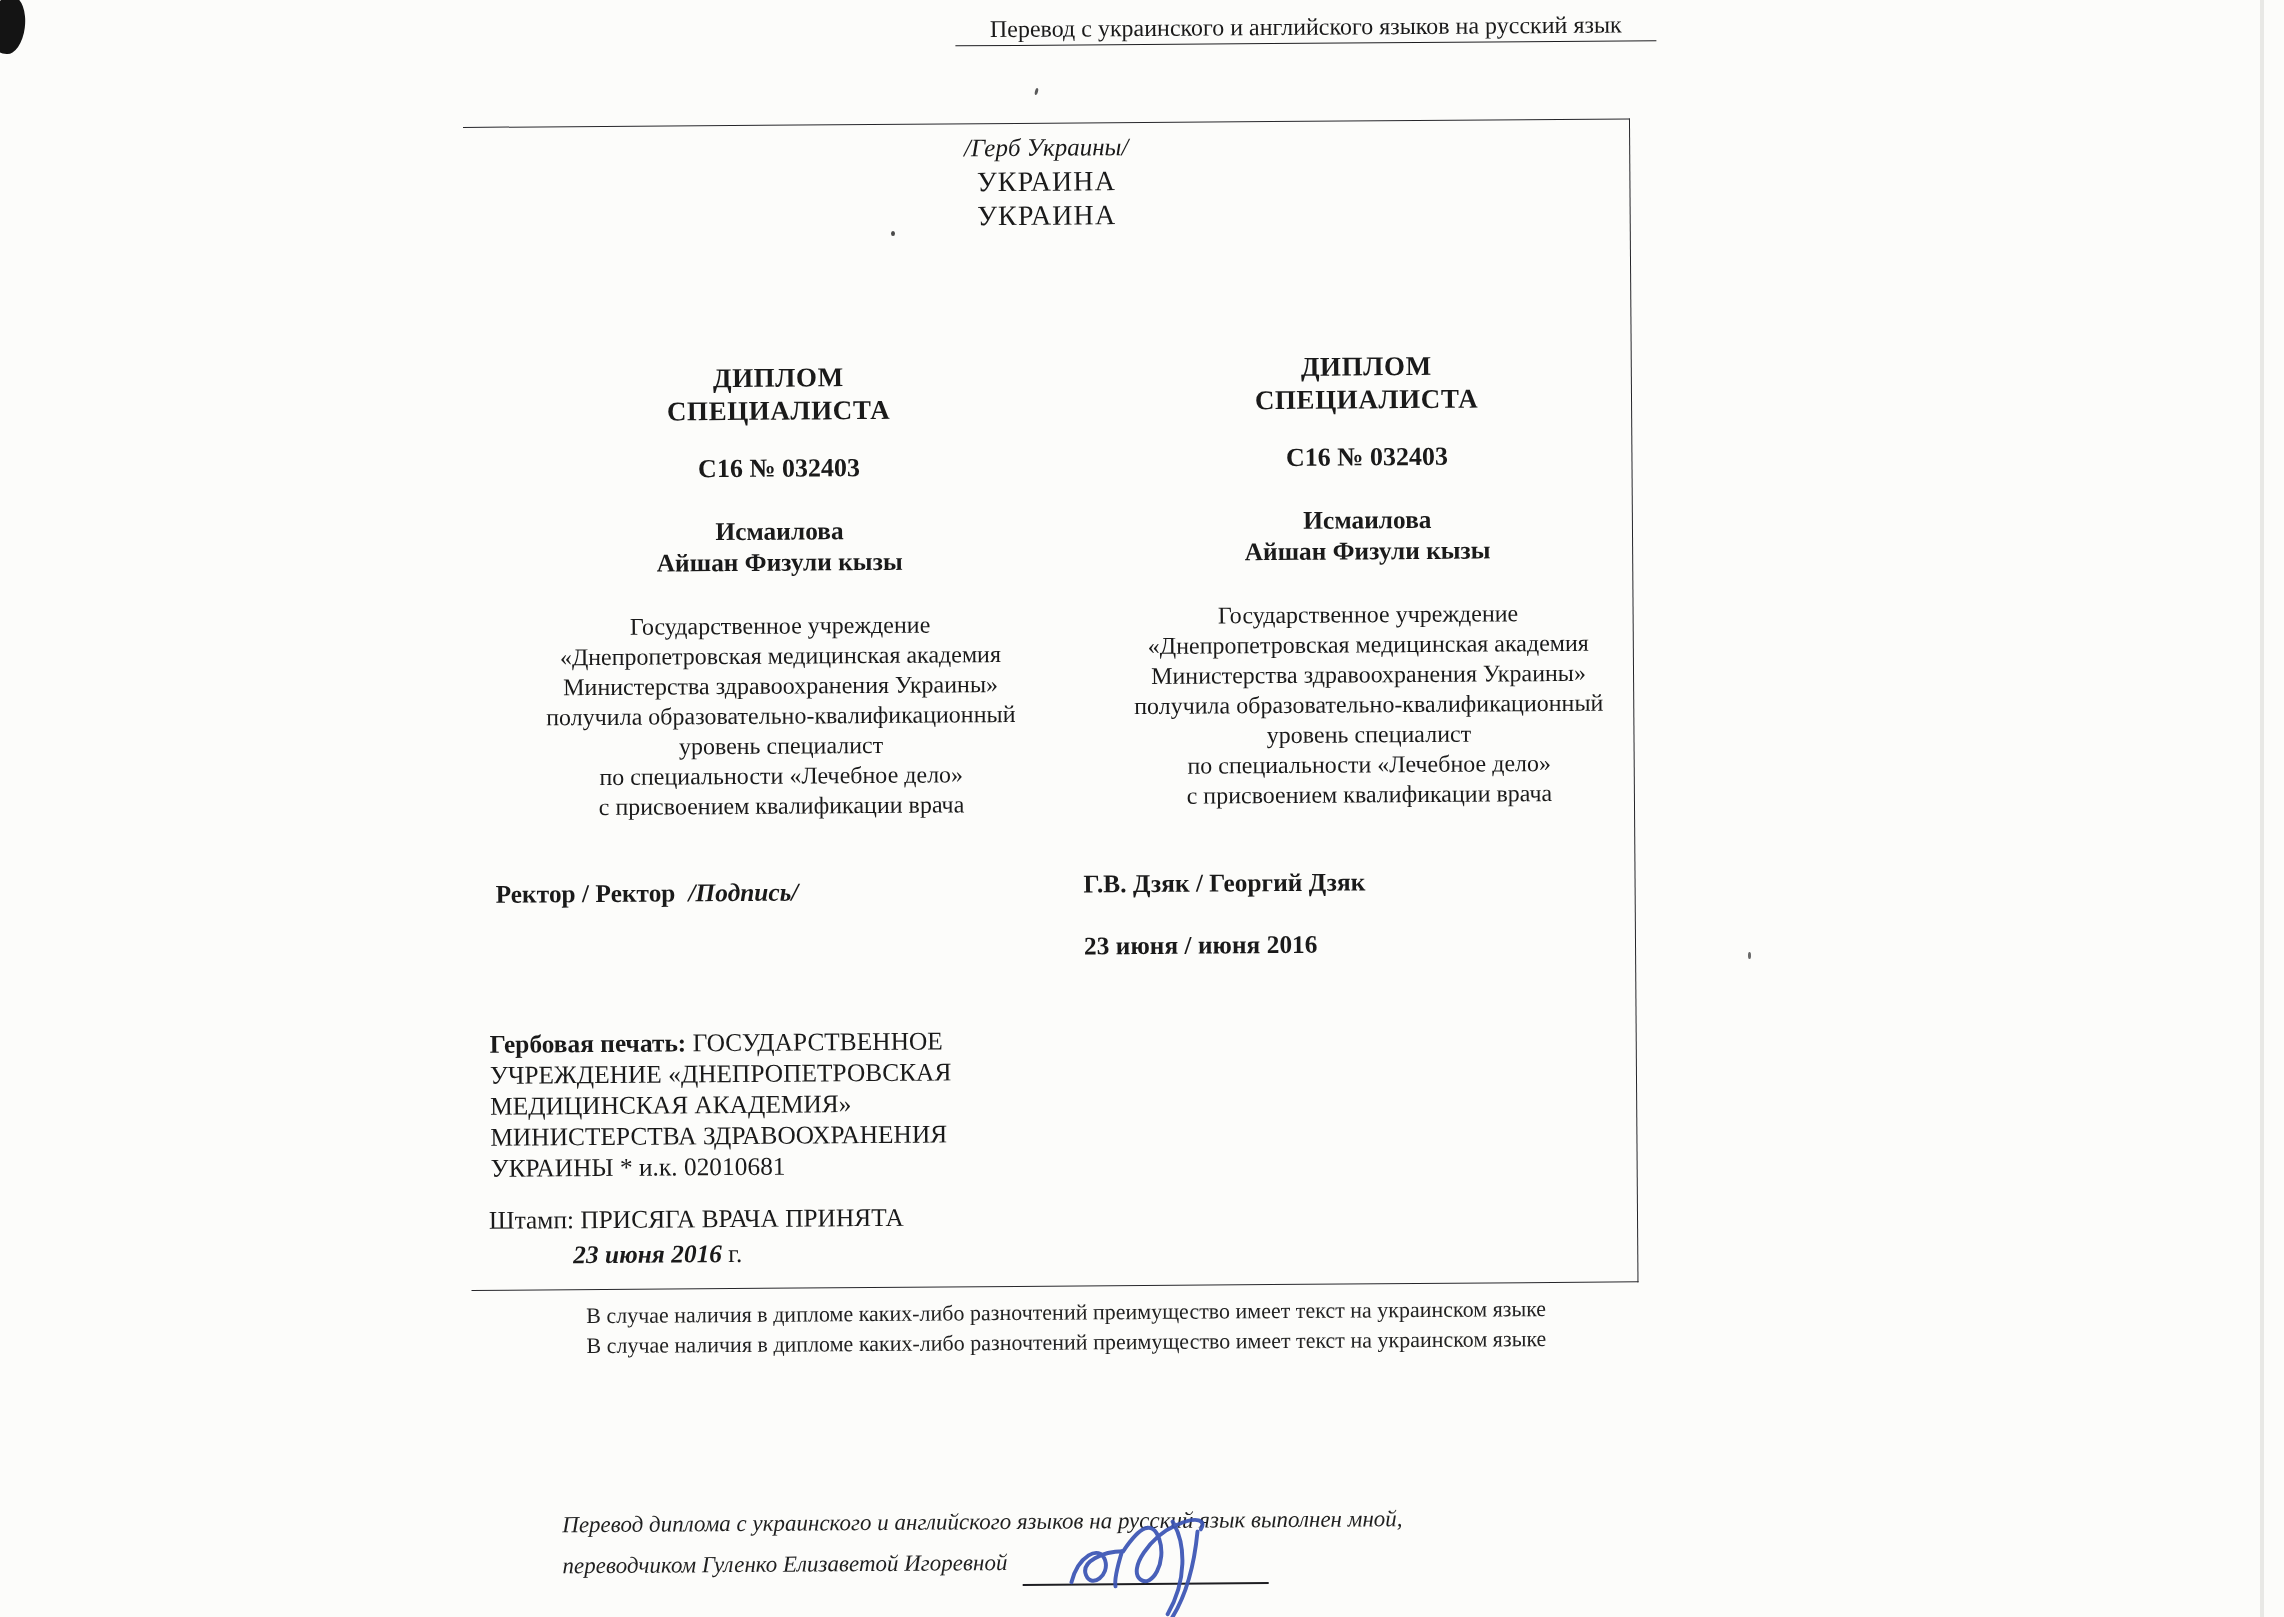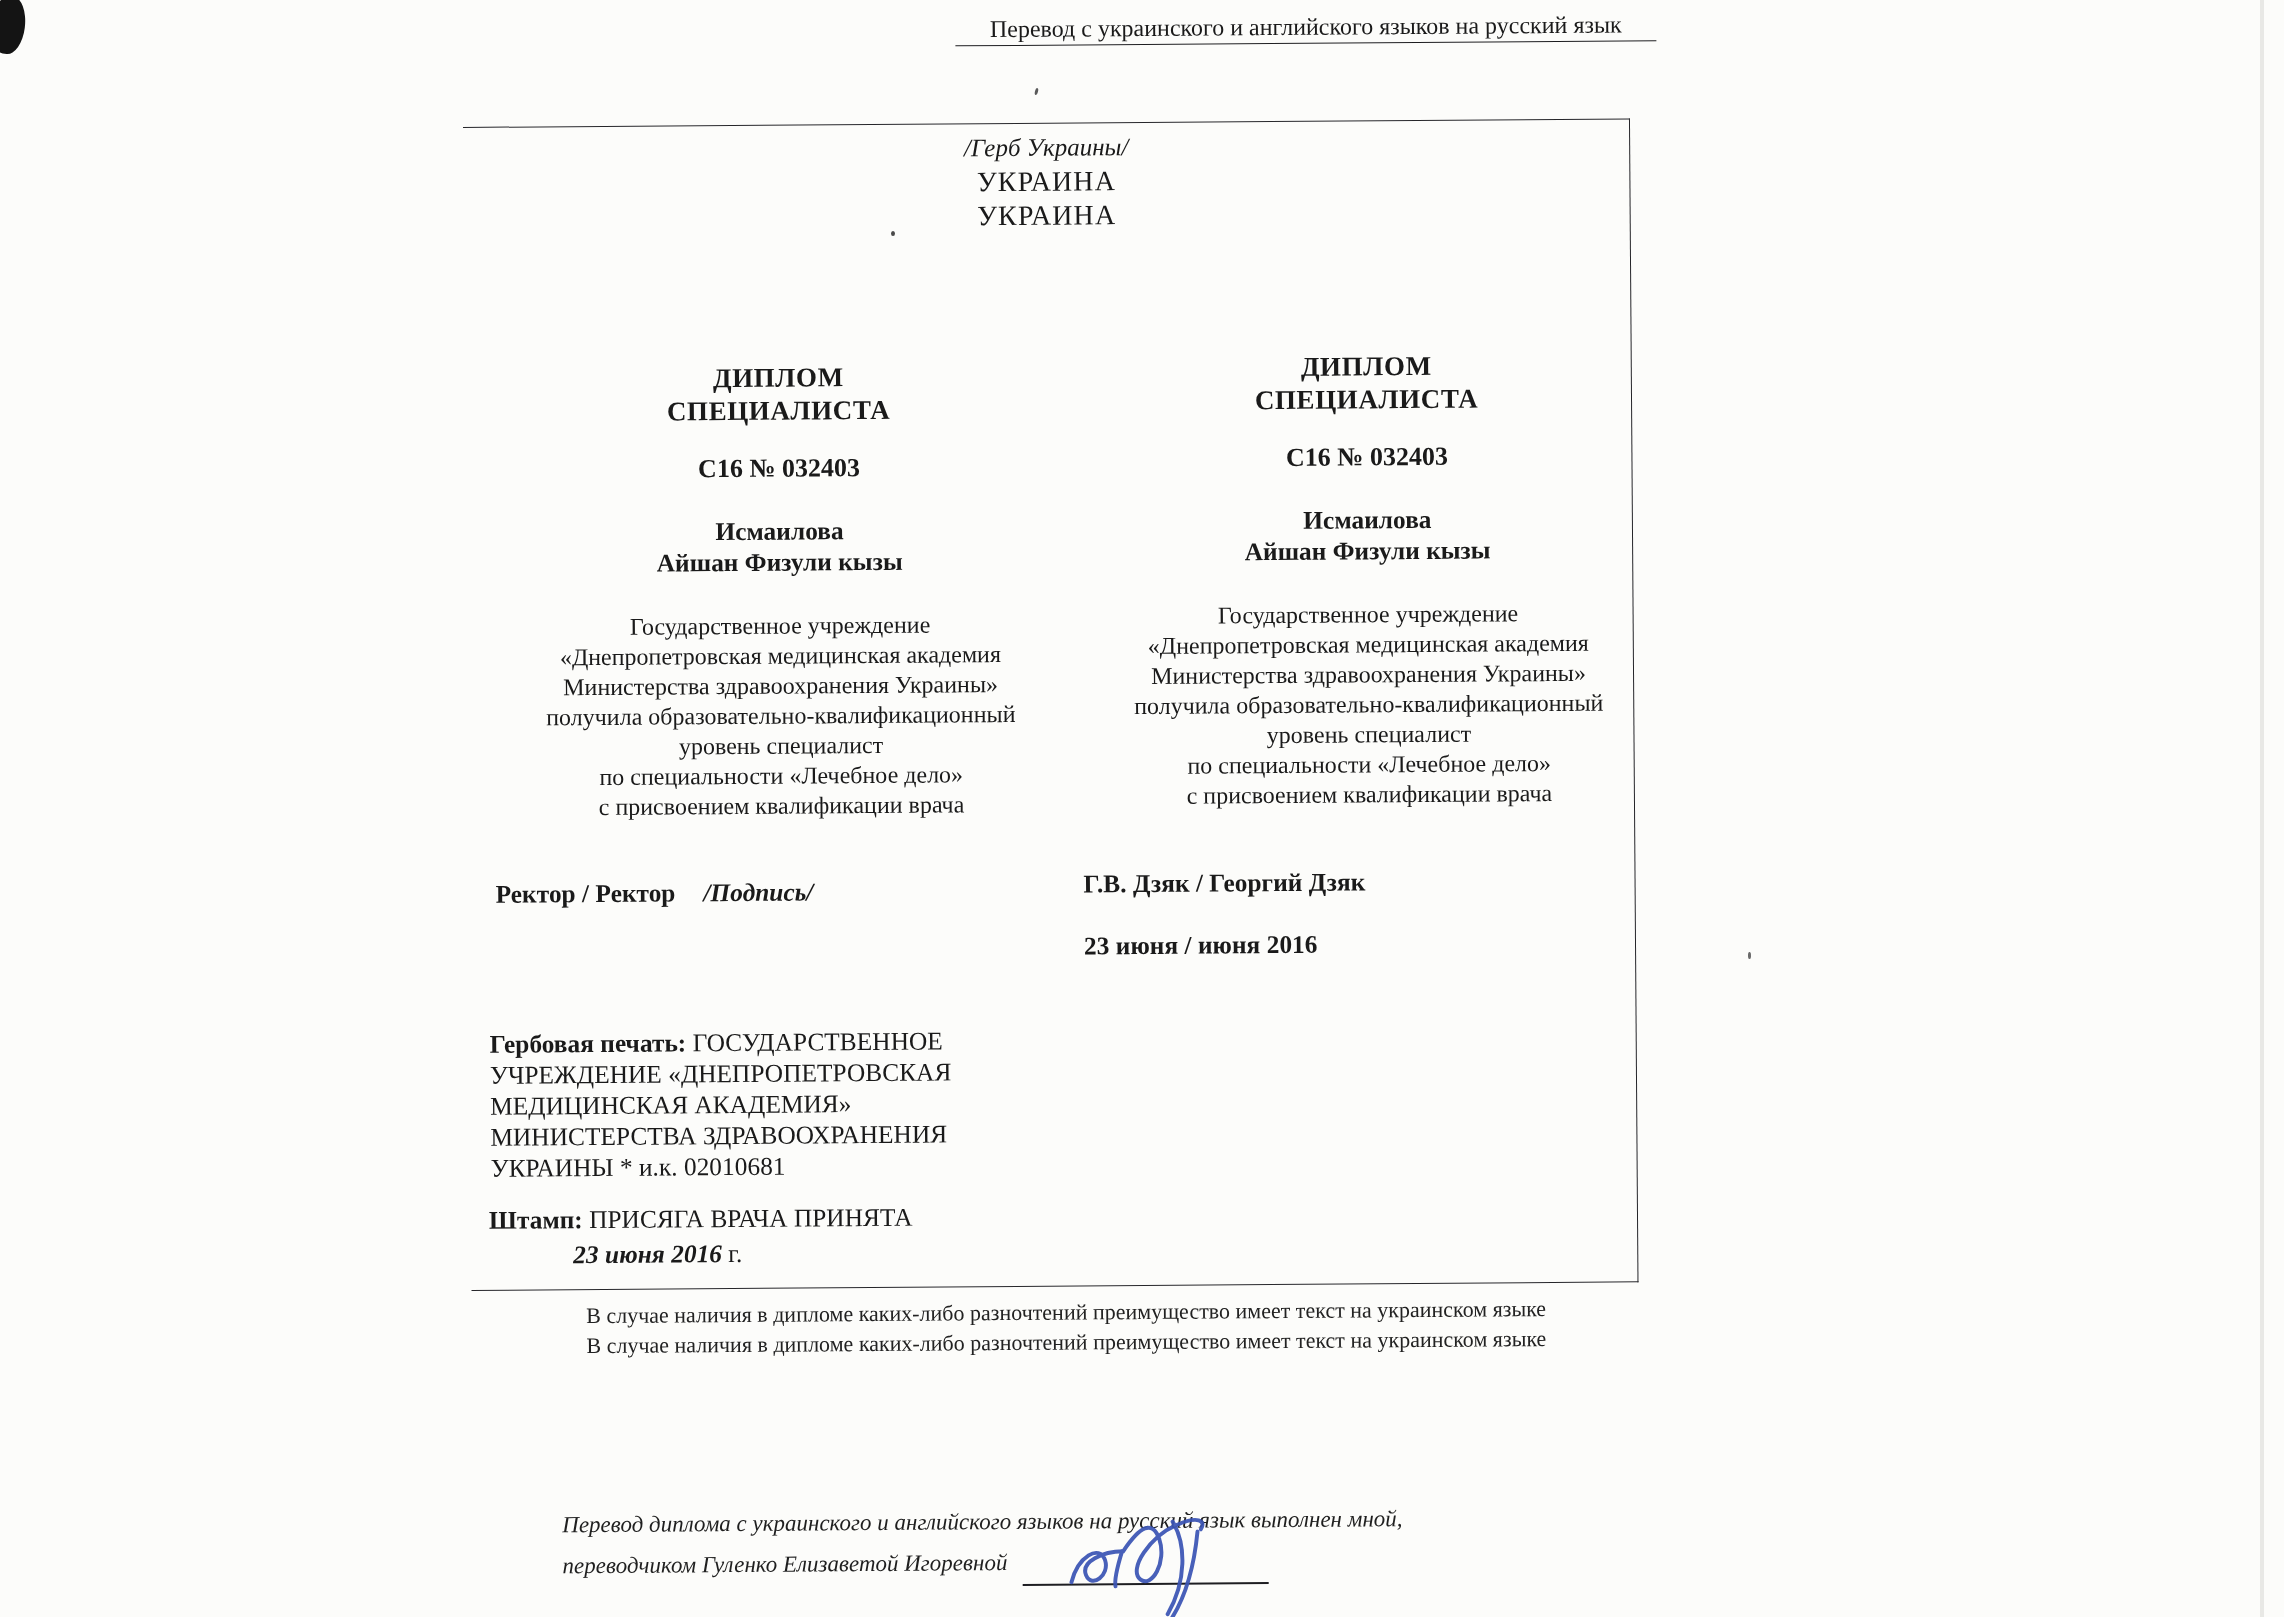--- a/index.html
+++ b/index.html
@@ -36,27 +36,27 @@
     font-size:28px;letter-spacing:1.1px;}
   .c1{top:165px}.c2{top:199px}
   .col{width:565px;text-align:center;}
   .col-left{left:499px;top:359px;}
   .col-right{left:1087px;top:352px;}
   .dtitle{font-size:27px;font-weight:bold;line-height:33px;letter-spacing:0.6px;}
   .serial{font-size:26px;font-weight:bold;margin-top:26px;}
   .pname{font-size:25.4px;font-weight:bold;line-height:31px;margin-top:32px;}
   .bodytxt{font-size:24px;line-height:30px;margin-top:33px;}
   .rector{left:495px;top:875px;font-size:25.4px;font-weight:bold;}
-  .podpis{font-style:italic;margin-left:28px;}
+  .podpis{font-style:italic;margin-left:13px;}
   .dziak{left:1083px;top:869px;font-size:25.4px;font-weight:bold;}
   .ddate{left:1083px;top:931px;font-size:25.4px;font-weight:bold;}
   .seal{left:488px;top:1024px;width:599px;font-size:25.4px;line-height:31px;text-align:left;}
   .seal b{font-weight:bold;}
   .stamp1{left:486px;top:1201px;font-size:25.4px;}
-  .stamp1 b{font-weight:bold;}
+  .stamp1 b{font-weight:normal;}
   .stamp2{left:570px;top:1236px;font-size:25.4px;}
   .stamp2 .d{font-weight:bold;font-style:italic;}
   .disc{left:469px;width:1187px;text-align:center;font-size:22px;color:#222;}
   .d1{top:1299px}.d2{top:1329px}
   .trans{font-size:23px;font-style:italic;color:#1f1f1f;}
   .t1{left:557px;top:1508px;}
   .t2{left:557px;top:1549px;}
   .sigline{left:1017px;top:1583px;width:246px;height:1.7px;background:#1e1e22;}
   .sig{left:1050px;top:1497px;}
   

